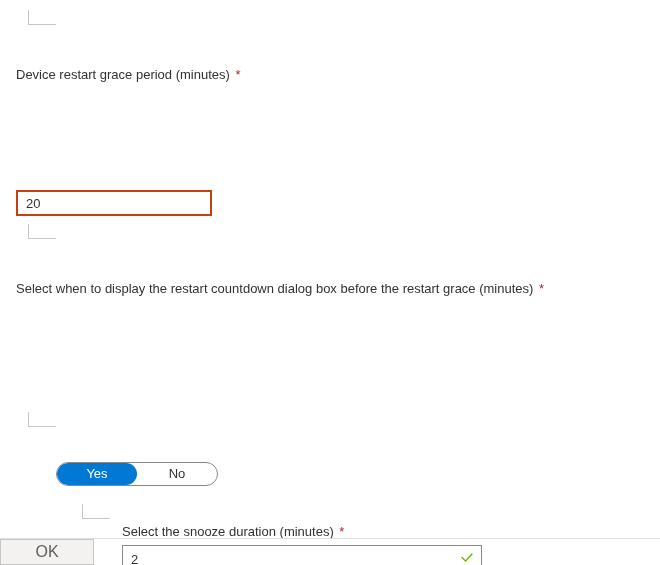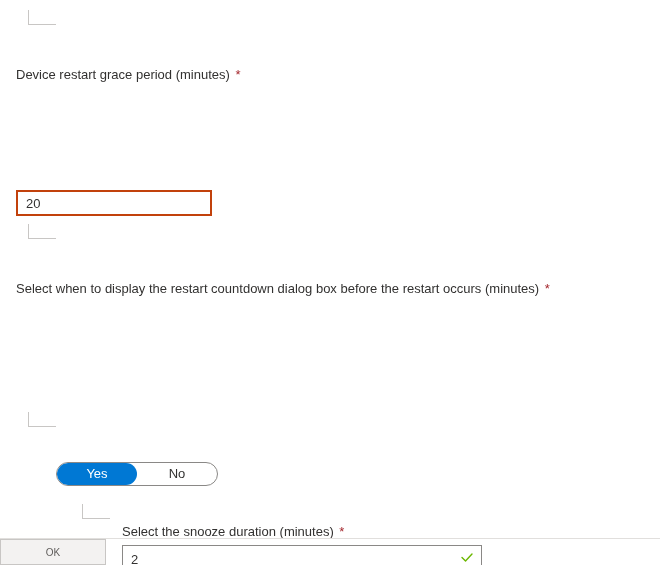--- a/index.html
+++ b/index.html
@@ -157,24 +157,24 @@
   }
   .footer {
     position: absolute;
     bottom: 0;
     left: 0;
     right: 0;
     border-top: 1px solid #e1dfdd;
   }
   .ok-btn {
     height: 26px;
-    width: 106px;
+    width: 94px;
     min-width: 70px;
     font-family: inherit;
-    font-size: 10px;
+    font-size: 16px;
     color: #605e5c;
     background: #f3f2f1;
     border: 1px solid #c8c6c4;
     cursor: pointer;
     text-align: center;
   }
 </style>
 </head>
 <body>
 
@@ -187,21 +187,21 @@
       <span class="required">*</span>
     </div>
     <div class="control-col">
       <input type="text" class="txt" value="20" style="">
     </div>
   </div>
 
   <div class="row">
     <div class="tree-connector"></div>
     <div class="label-col">
-      <span>Select when to display the restart countdown dialog box before the restart occurs (minutes)</span>
+      <span>Select when to display the restart countdown dialog box before the restart grace (minutes)</span>
       <span class="required">*</span>
     </div>
   </div>
 
   <div class="row">
     <div class="tree-connector"></div>
     <div class="control-col">
       <div class="pill">
         <div class="seg selected">Yes</div>
         <div class="seg">No</div>

